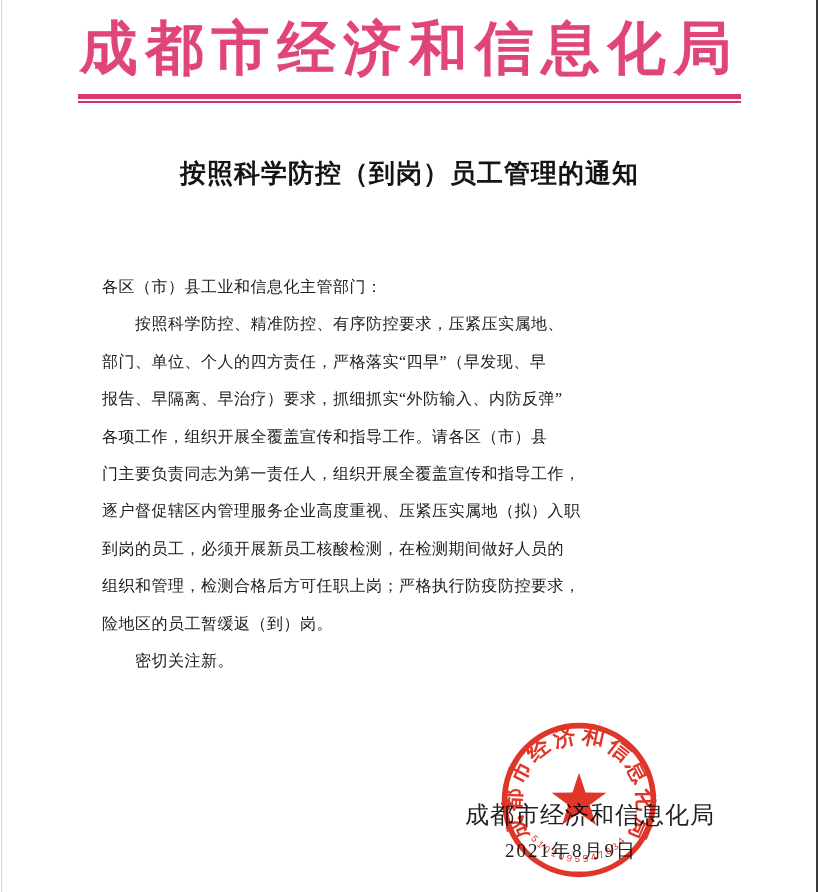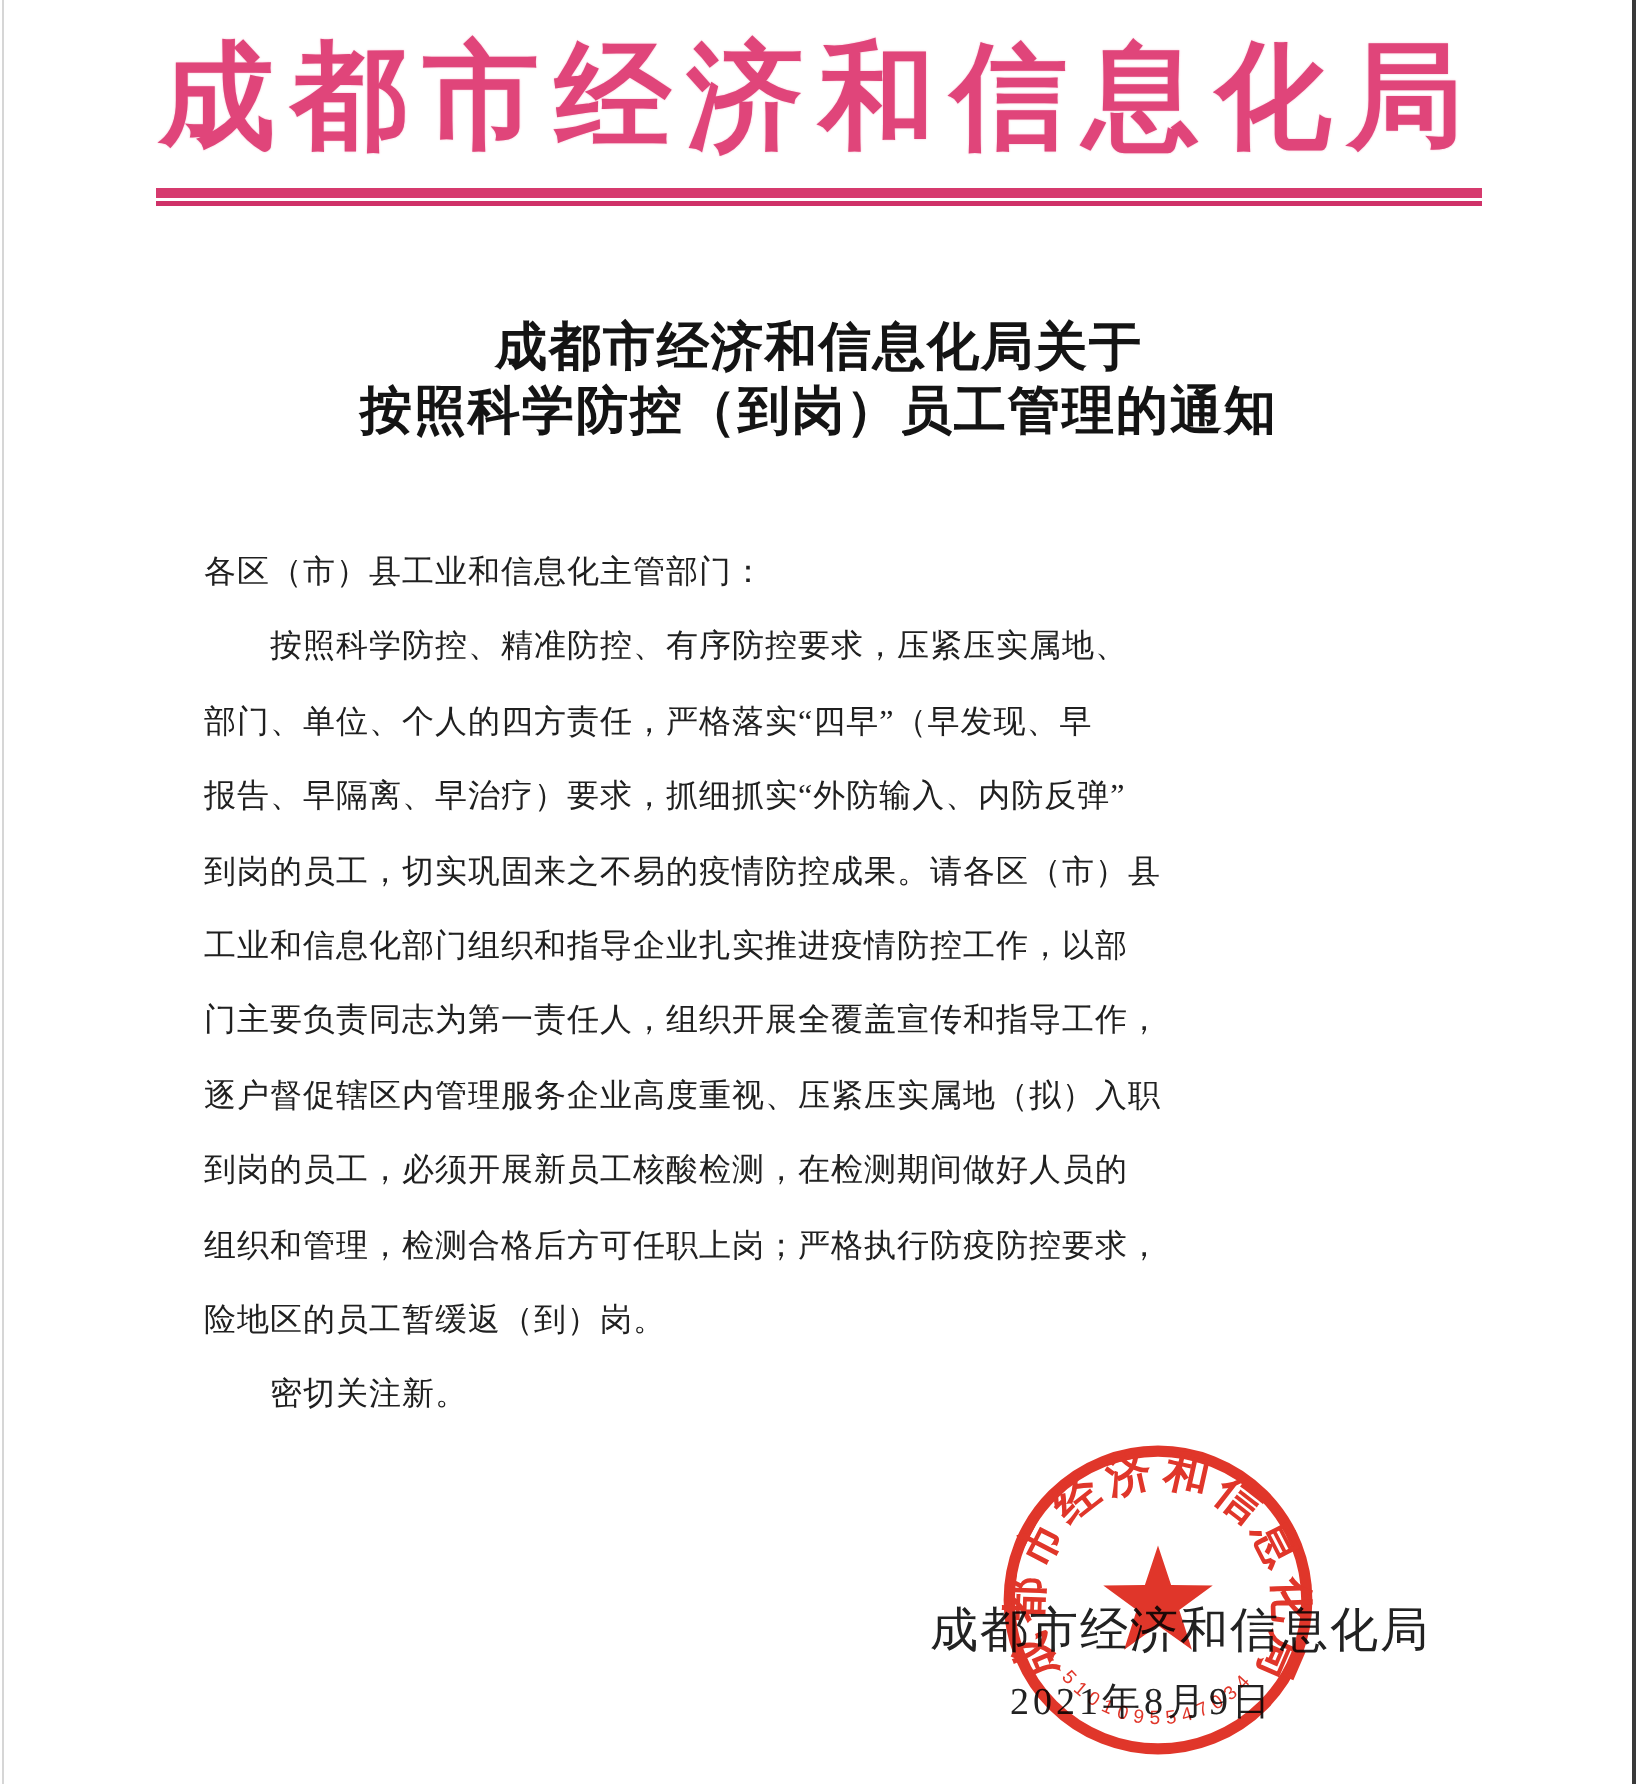--- a/index.html
+++ b/index.html
@@ -70,31 +70,29 @@
 <div class="page">
 
   <div class="edge-left"></div>
   <div class="edge-right"></div>
 
   <div class="masthead">成都市经济和信息化局</div>
 
   <div class="masthead-rule"></div>
 
   <div class="doc-title">
-    <div>成都市经济和信息化局关于</div>
     <div>按照科学防控（到岗）员工管理的通知</div>
   </div>
 
   <div class="body-text">
     <div class="body-line">各区（市）县工业和信息化主管部门：</div>
     <div class="body-line">　　按照科学防控、精准防控、有序防控要求，压紧压实属地、</div>
     <div class="body-line">部门、单位、个人的四方责任，严格落实“四早”（早发现、早</div>
     <div class="body-line">报告、早隔离、早治疗）要求，抓细抓实“外防输入、内防反弹”</div>
-    <div class="body-line">到岗的员工，切实巩固来之不易的疫情防控成果。请各区（市）县</div>
-    <div class="body-line">工业和信息化部门组织和指导企业扎实推进疫情防控工作，以部</div>
+    <div class="body-line">各项工作，组织开展全覆盖宣传和指导工作。请各区（市）县</div>
     <div class="body-line">门主要负责同志为第一责任人，组织开展全覆盖宣传和指导工作，</div>
     <div class="body-line">逐户督促辖区内管理服务企业高度重视、压紧压实属地（拟）入职</div>
     <div class="body-line">到岗的员工，必须开展新员工核酸检测，在检测期间做好人员的</div>
     <div class="body-line">组织和管理，检测合格后方可任职上岗；严格执行防疫防控要求，</div>
     <div class="body-line">险地区的员工暂缓返（到）岗。</div>
     <div class="body-line">　　密切关注新。</div>
   </div>
 
   <div class="signature">成都市经济和信息化局</div>
 

